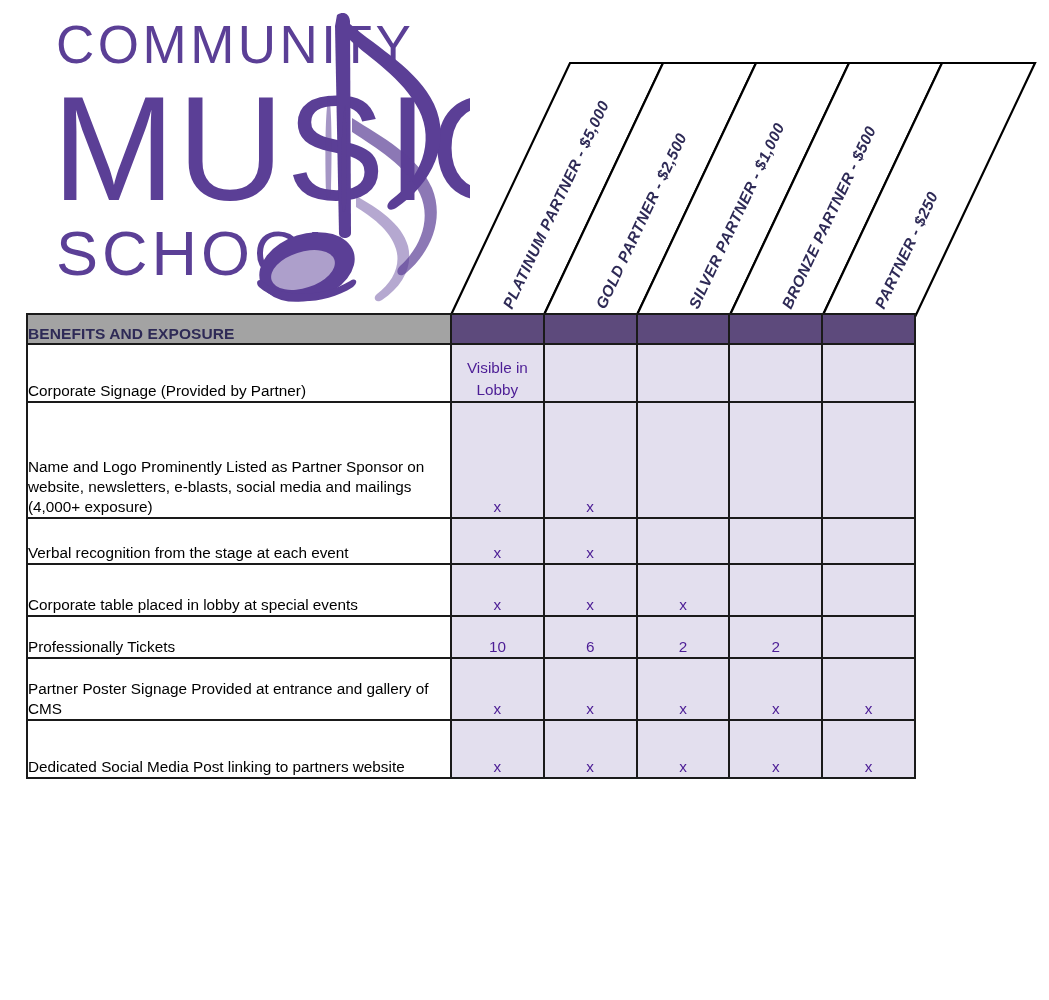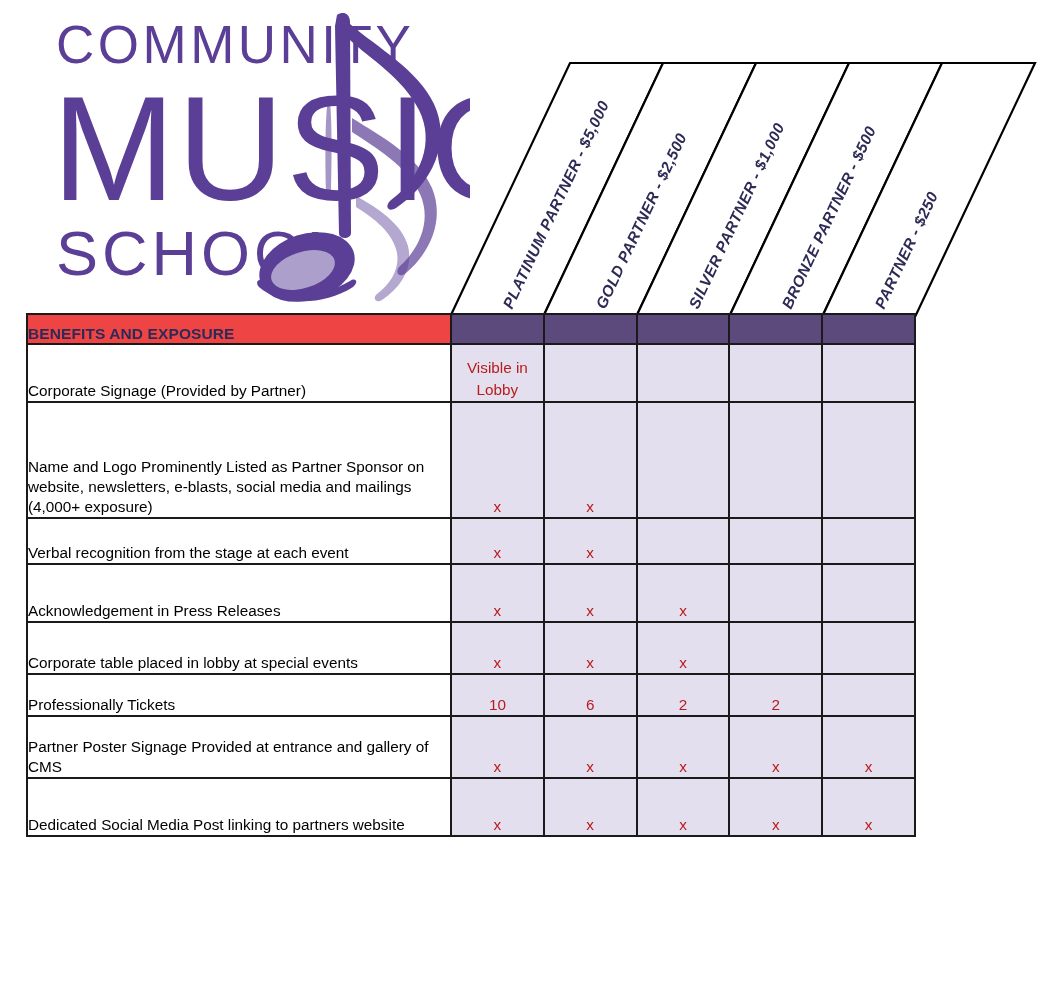--- a/index.html
+++ b/index.html
@@ -67,21 +67,21 @@
     padding: 0;
     margin: 0;
     vertical-align: bottom;
   }
 
   col.c-benefit { width: 424px; }
   col.c-tier    { width: 92.8px; }
 
   
   .title-cell {
-    background: #ef4444;
+    background: #a3a3a3;
     text-align: left;
     vertical-align: middle;
     height: 28px;
     padding: 0 0 0 9px;
     font-size: 15.5px;
     font-weight: bold;
     color: #2e2a56;
     letter-spacing: 0.1px;
     white-space: nowrap;
   }
@@ -98,21 +98,21 @@
     color: #000000;
     line-height: 1.30;
     background: #ffffff;
     vertical-align: bottom;
   }
   .value-cell {
     background: #e3dfee;
     text-align: center;
     vertical-align: middle;
     font-size: 15.3px;
-    color: #b91c1c;
+    color: #4c1d95;
     line-height: 1.30;
     padding: 2px 2px;
   }
   .value-cell.two-line { line-height: 1.45; }
 
   
   tr.r0 td { height: 28px; }
   tr.r1 td { height: 56px; }
   tr.r2 td { height: 114px; }
   tr.r3 td { height: 44px; }
@@ -210,28 +210,20 @@
         <td class="value-cell"></td>
       </tr>
       <tr class="r3">
         <td class="benefit-cell">Verbal recognition from the stage at each event</td>
         <td class="value-cell">x</td>
         <td class="value-cell">x</td>
         <td class="value-cell"></td>
         <td class="value-cell"></td>
         <td class="value-cell"></td>
       </tr>
-      <tr class="r4">
-        <td class="benefit-cell">Acknowledgement in Press Releases</td>
-        <td class="value-cell">x</td>
-        <td class="value-cell">x</td>
-        <td class="value-cell">x</td>
-        <td class="value-cell"></td>
-        <td class="value-cell"></td>
-      </tr>
       <tr class="r5">
         <td class="benefit-cell">Corporate table placed in lobby at special events</td>
         <td class="value-cell">x</td>
         <td class="value-cell">x</td>
         <td class="value-cell">x</td>
         <td class="value-cell"></td>
         <td class="value-cell"></td>
       </tr>
       <tr class="r6">
         <td class="benefit-cell">Professionally Tickets</td>

